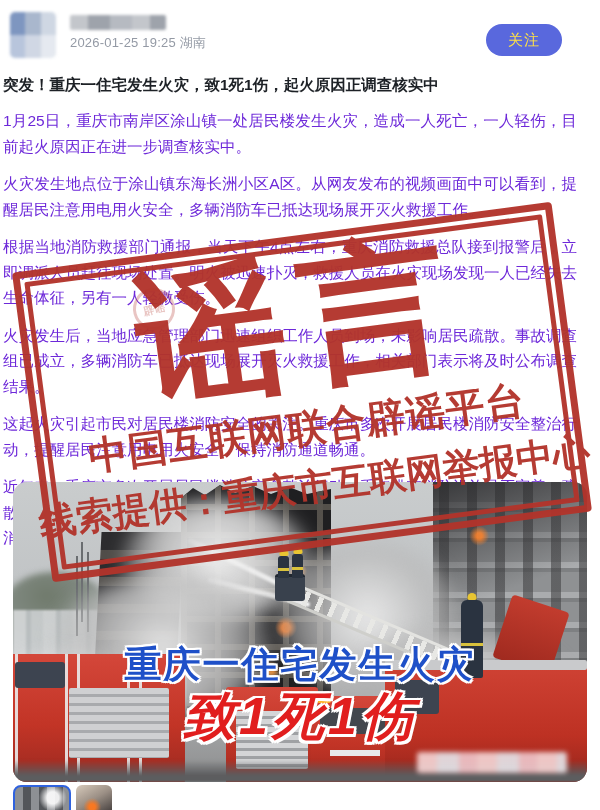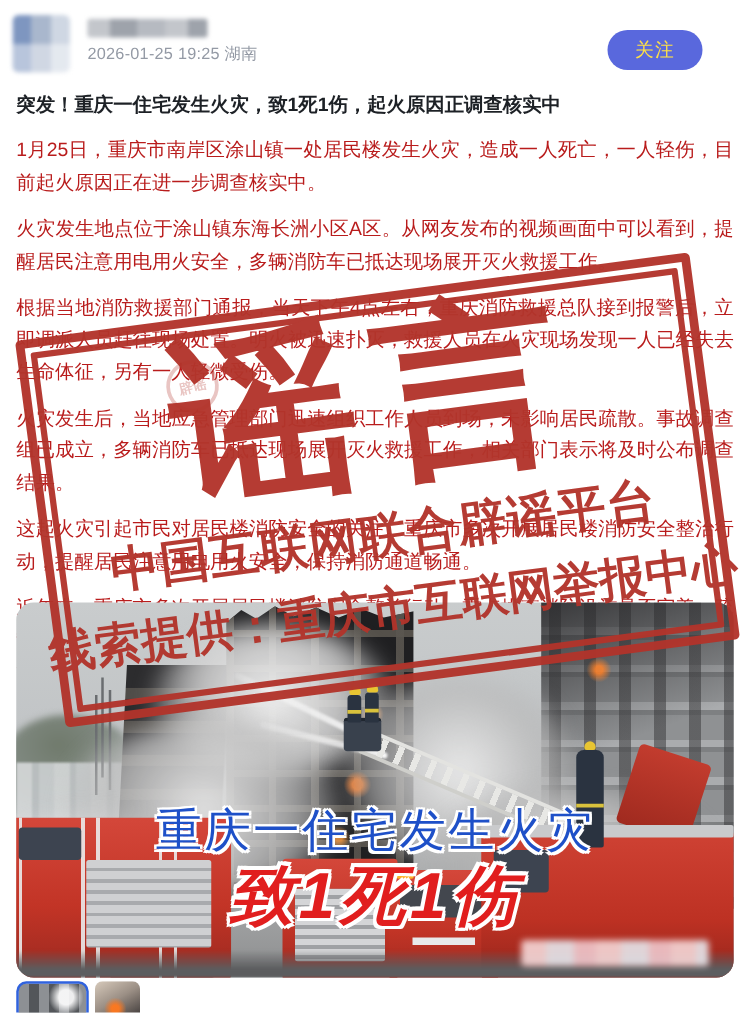--- a/index.html
+++ b/index.html
@@ -16,23 +16,23 @@
       repeating-linear-gradient(90deg,#7e96c0 0 15px,#a9b7cd 15px 31px,#cfd7e3 31px 46px);
     filter:blur(1.5px);}
   .username-blur{position:absolute;left:70px;top:15px;width:96px;height:15px;border-radius:2px;
     background:repeating-linear-gradient(90deg,#c3c6cb 0 18px,#9ea3ab 18px 40px,#b6bac1 40px 62px);
     filter:blur(1.5px);}
   .timestamp{position:absolute;left:70px;top:34px;font-size:13px;color:#949aa5;letter-spacing:.2px;}
   .follow-btn{position:absolute;left:486px;top:24px;width:76px;height:32px;border-radius:16px;
     background:#5968dd;color:#fde047;font-size:15px;display:flex;align-items:center;justify-content:center;
     cursor:pointer;letter-spacing:1px;}
   
-  .article{position:absolute;left:13px;top:74px;width:574px;color:#333;}
+  .article{position:absolute;left:3px;top:74px;width:574px;color:#333;}
   .post-title{font-size:15.5px;line-height:22px;color:#1d2126;font-weight:600;margin:0 0 5px 0;}
-  .paras p{font-size:15.5px;line-height:25.5px;margin:12px 0 0 0;color:#b91c1c;
+  .paras p{font-size:15.5px;line-height:25.5px;margin:12px 0 0 0;color:#6d28d9;
     text-align:justify;text-justify:inter-ideograph;}
   
   .stamp{position:absolute;left:30px;top:236px;width:530px;height:298px;z-index:6;
     transform:rotate(-7.5deg);border:7px solid #b2342b;border-radius:4px;opacity:.96;pointer-events:none;}
   .stamp-inner{position:absolute;inset:4px;border:5px solid #b2342b;border-radius:2px;
     display:flex;flex-direction:column;align-items:center;overflow:visible;}
   .stamp-word{font-size:148px;line-height:1.0;font-weight:900;color:#b2342b;letter-spacing:16px;
     text-indent:16px;margin-top:-4px;white-space:nowrap;}
   .stamp-line2{font-size:39px;font-weight:900;color:#b2342b;white-space:nowrap;letter-spacing:1px;margin-top:6px;}
   .stamp-line3{font-size:37px;font-weight:900;color:#b2342b;white-space:nowrap;letter-spacing:0px;margin-top:7px;}
@@ -101,21 +101,21 @@
   .truck-front::before{content:"";position:absolute;left:9px;top:12px;width:70px;height:26px;background:#43474e;border-radius:3px;box-shadow:0 32px 0 -10px #e8e9ea;}
   .truck-front::after{content:"";position:absolute;left:6px;top:2px;width:14px;height:5px;background:#ffb229;border-radius:2px;box-shadow:62px 0 0 #ffb229;}
   .truck-right{left:372px;top:182px;width:202px;height:120px;border-radius:4px;
     background:linear-gradient(180deg,#cf4234 0%,#bd3123 60%,#93251c 100%);}
   .truck-right::before{content:"";position:absolute;left:0px;top:-4px;width:202px;height:10px;background:#c9cacc;border-radius:2px;}
   .truck-right::after{content:"";position:absolute;left:10px;top:16px;width:44px;height:34px;background:#3d4450;border-radius:3px;}
   .turret{left:488px;top:120px;width:60px;height:66px;background:linear-gradient(180deg,#c23c2e,#a02a1f);border-radius:4px;transform:rotate(18deg);}
   .ground{left:0;bottom:0;width:574px;height:22px;background:linear-gradient(180deg,rgba(90,90,92,.0),#5c5d5f 70%);filter:blur(1px);}
   .watermark{left:404px;top:270px;width:150px;height:21px;border-radius:3px;filter:blur(2.5px);
     background:repeating-linear-gradient(90deg,rgba(245,215,215,.9) 0 20px,rgba(230,231,236,.9) 20px 42px,rgba(240,200,205,.9) 42px 60px);}
-  .cap1{left:0;top:158px;width:574px;text-align:center;font-size:37px;font-weight:400;color:#1e50c8;letter-spacing:2px;
+  .cap1{left:0;top:158px;width:574px;text-align:center;font-size:37px;font-weight:700;color:#1e50c8;letter-spacing:2px;
     text-shadow:2px 0 0 #fff,-2px 0 0 #fff,0 2px 0 #fff,0 -2px 0 #fff,2px 2px 0 #fff,-2px 2px 0 #fff,2px -2px 0 #fff,-2px -2px 0 #fff;}
   .cap2{left:0;top:200px;width:574px;text-align:center;font-size:52px;font-weight:900;font-style:italic;color:#e11e1e;letter-spacing:4px;
     text-shadow:2.5px 0 0 #fff,-2.5px 0 0 #fff,0 2.5px 0 #fff,0 -2.5px 0 #fff,2.5px 2.5px 0 #fff,-2.5px 2.5px 0 #fff,2.5px -2.5px 0 #fff,-2.5px -2.5px 0 #fff;}
   
   .thumbs{position:absolute;left:13px;top:785px;height:40px;display:flex;gap:5px;z-index:2;}
   .thumb{border-radius:8px;overflow:hidden;cursor:pointer;}
   .thumb1{width:58px;height:40px;border:2px solid #2f62de;box-sizing:border-box;
     background:
       radial-gradient(circle at 70% 30%, rgba(255,255,255,.9) 0 6px, rgba(255,255,255,0) 14px),
       repeating-linear-gradient(90deg,#53565a 8px 16px, #8d9094 16px 24px),

